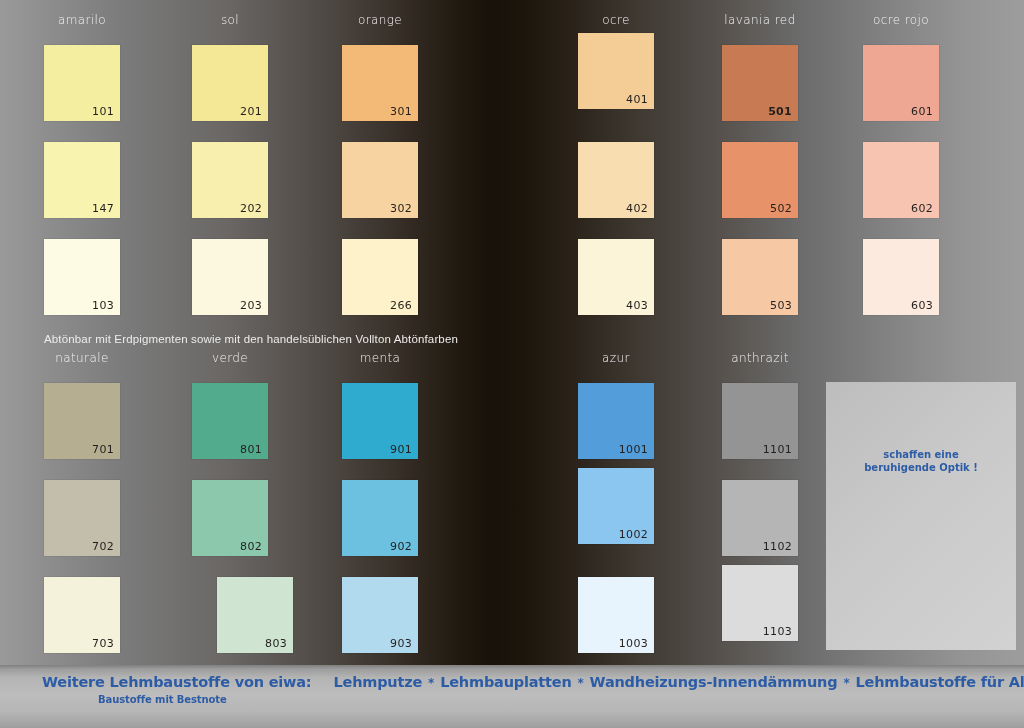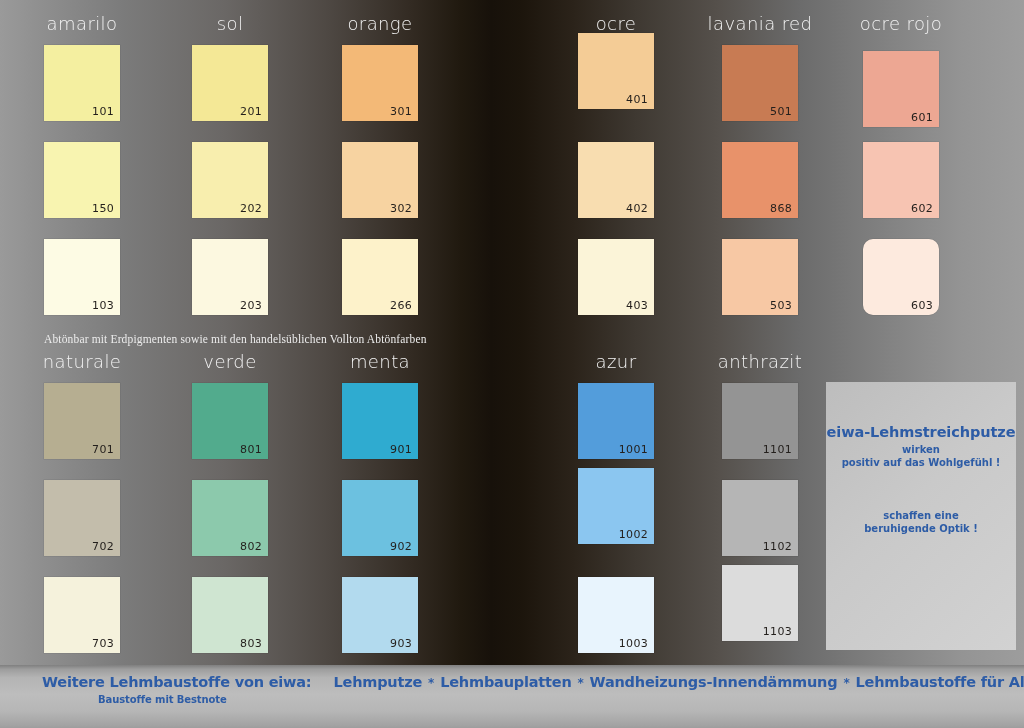--- a/index.html
+++ b/index.html
@@ -41,21 +41,21 @@
 
   .column { position: absolute; top: 0; width: 76px; }
 
   .col-header {
     position: absolute;
     top: 0;
     left: -28px;
     width: 132px;
     text-align: center;
     color: #f2f2f2;
-    font-size: 18px;
+    font-size: 12px;
     font-family: "DejaVu Sans", sans-serif;
     font-weight: 300;
     letter-spacing: 0.4px;
     white-space: nowrap;
   }
 
   .swatch {
     position: absolute;
     left: 0;
     width: 76px;
@@ -73,21 +73,21 @@
     letter-spacing: 0.3px;
   }
 
   
   .note-line {
     position: absolute;
     left: 44px;
     top: 333px;
     color: #ececec;
     font-size: 11.5px;
-    font-family: Liberation Serif, serif;
+    font-family: Liberation Sans, sans-serif;
     letter-spacing: 0.15px;
     white-space: nowrap;
   }
 
   
   .info-panel {
     position: absolute;
     left: 826px;
     top: 382px;
     width: 190px;
@@ -178,21 +178,21 @@
 
 <div id="page">
 
   <div class="swatch-grid">
       <div class="column" style="left: 44px; top: 13px;">
         <div class="col-header">amarilo</div>
         <div class="swatch" style="top: 32px; background: rgb(244, 239, 160);">
           <span class="swatch-code">101</span>
         </div>
         <div class="swatch" style="top: 129px; background: rgb(248, 244, 176);">
-          <span class="swatch-code">150</span>
+          <span class="swatch-code">147</span>
         </div>
         <div class="swatch" style="top: 226px; background: rgb(253, 251, 228);">
           <span class="swatch-code">103</span>
         </div>
       </div>
       <div class="column" style="left: 192px; top: 13px;">
         <div class="col-header">sol</div>
         <div class="swatch" style="top: 32px; background: rgb(244, 232, 150);">
           <span class="swatch-code">201</span>
         </div>
@@ -222,39 +222,39 @@
         </div>
         <div class="swatch" style="top: 129px; background: rgb(248, 221, 176);">
           <span class="swatch-code">402</span>
         </div>
         <div class="swatch" style="top: 226px; background: rgb(251, 244, 216);">
           <span class="swatch-code">403</span>
         </div>
       </div>
       <div class="column" style="left: 722px; top: 13px;">
         <div class="col-header">lavania red</div>
-        <div class="swatch" style="top: 32px; background: rgb(200, 123, 83);">
+        <div class="swatch" style="top: 32px; background: rgb(200, 123, 83); font-weight: bold;">
           <span class="swatch-code">501</span>
         </div>
         <div class="swatch" style="top: 129px; background: rgb(232, 146, 106);">
-          <span class="swatch-code">868</span>
+          <span class="swatch-code">502</span>
         </div>
         <div class="swatch" style="top: 226px; background: rgb(247, 200, 164);">
           <span class="swatch-code">503</span>
         </div>
       </div>
       <div class="column" style="left: 863px; top: 13px;">
         <div class="col-header">ocre rojo</div>
-        <div class="swatch" style="top: 32px; background: rgb(237, 167, 147); margin-top: 6px;">
+        <div class="swatch" style="top: 32px; background: rgb(237, 167, 147);">
           <span class="swatch-code">601</span>
         </div>
         <div class="swatch" style="top: 129px; background: rgb(247, 196, 178);">
           <span class="swatch-code">602</span>
         </div>
-        <div class="swatch" style="top: 226px; background: rgb(253, 234, 222); border-radius: 10px;">
+        <div class="swatch" style="top: 226px; background: rgb(253, 234, 222);">
           <span class="swatch-code">603</span>
         </div>
       </div>
       <div class="column" style="left: 44px; top: 351px;">
         <div class="col-header">naturale</div>
         <div class="swatch" style="top: 32px; background: rgb(182, 174, 145);">
           <span class="swatch-code">701</span>
         </div>
         <div class="swatch" style="top: 129px; background: rgb(195, 189, 171);">
           <span class="swatch-code">702</span>
@@ -264,21 +264,21 @@
         </div>
       </div>
       <div class="column" style="left: 192px; top: 351px;">
         <div class="col-header">verde</div>
         <div class="swatch" style="top: 32px; background: rgb(82, 171, 141);">
           <span class="swatch-code">801</span>
         </div>
         <div class="swatch" style="top: 129px; background: rgb(140, 201, 172);">
           <span class="swatch-code">802</span>
         </div>
-        <div class="swatch" style="top: 226px; background: rgb(207, 229, 209);">
+        <div class="swatch" style="top: 226px; background: rgb(207, 229, 209); margin-left: 25px;">
           <span class="swatch-code">803</span>
         </div>
       </div>
       <div class="column" style="left: 342px; top: 351px;">
         <div class="col-header">menta</div>
         <div class="swatch" style="top: 32px; background: rgb(47, 171, 208);">
           <span class="swatch-code">901</span>
         </div>
         <div class="swatch" style="top: 129px; background: rgb(108, 193, 224);">
           <span class="swatch-code">902</span>
@@ -310,25 +310,20 @@
         <div class="swatch" style="top: 214px; background: rgb(220, 220, 220);">
           <span class="swatch-code">1103</span>
         </div>
       </div>
     </div>
 
   <div class="note-line">Abtönbar mit Erdpigmenten sowie mit den handelsüblichen Vollton Abtönfarben</div>
 
   <div class="info-panel">
     <div class="gap-a"></div>
-    <div class="info-block">
-      <div class="info-title">eiwa-Lehmstreichputze</div>
-      <div class="info-sub">wirken</div>
-      <div class="info-sub">positiv auf das Wohlgefühl !</div>
-    </div>
     <div class="gap-b"></div>
     <div class="info-block">
       <div class="info-sub">schaffen eine</div>
       <div class="info-sub">beruhigende Optik !</div>
     </div>
   </div>
 
   <div class="footer">
     <div class="footer-row">
       <span class="footer-lead">Weitere Lehmbaustoffe von eiwa:</span>

